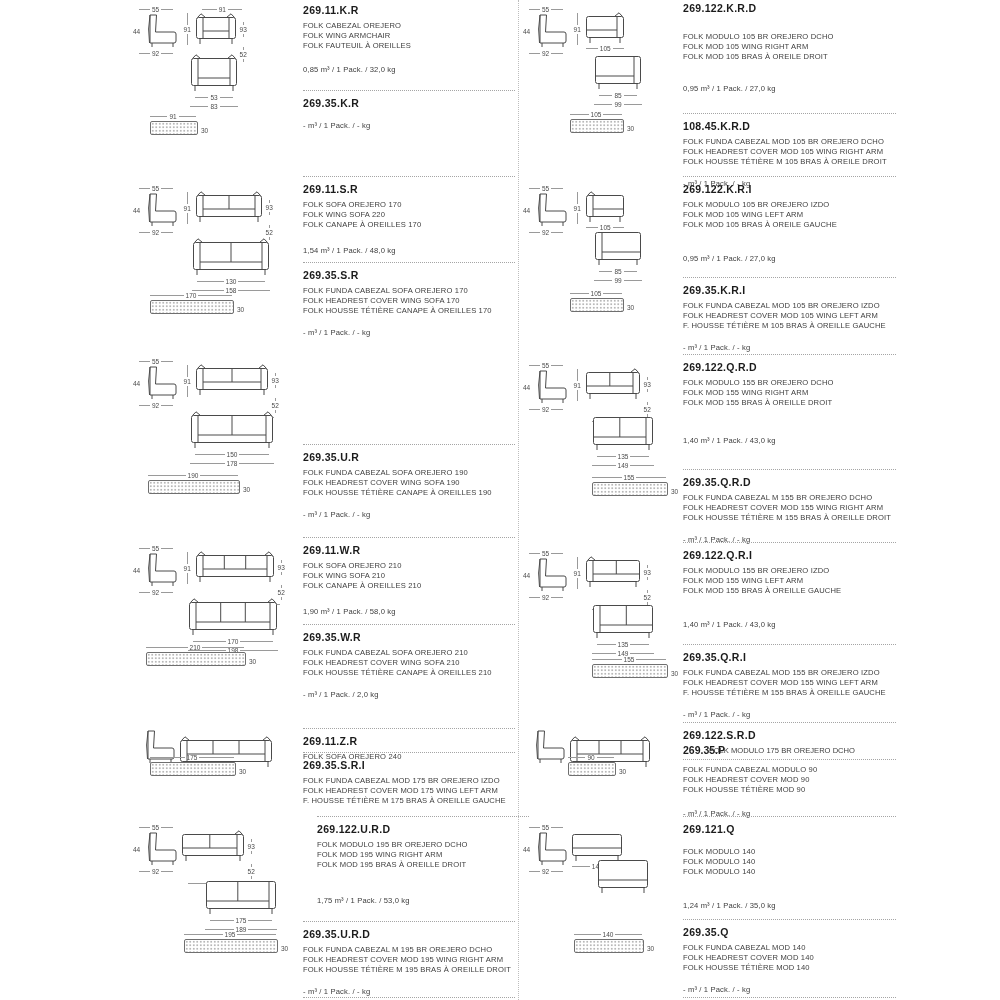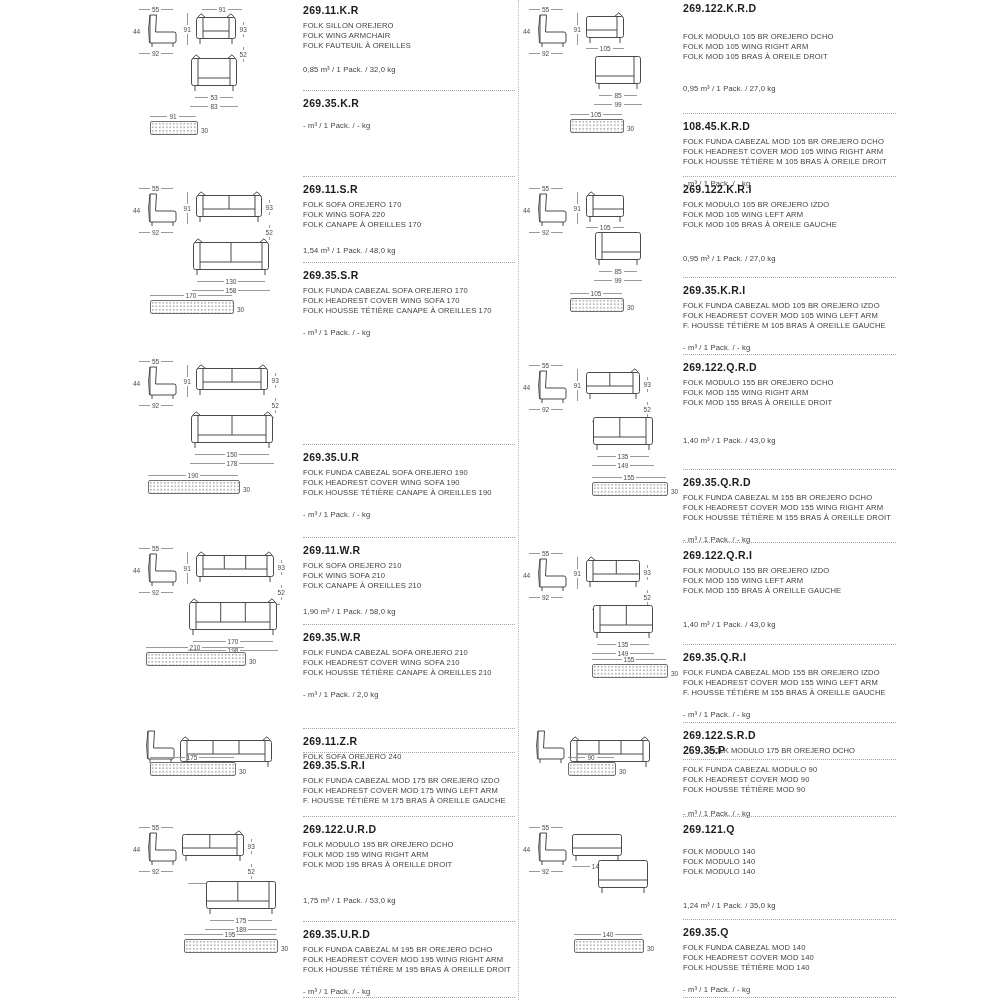--- a/index.html
+++ b/index.html
@@ -45,21 +45,21 @@
 </head>
 <body>
 
 <div id="canvas">
     <div class="vseparator" style="left: 518px;"></div>
     <div class="footline" style="left: 303px; top: 997px; width: 212px;"></div>
     <div class="footline" style="left: 683px; top: 997px; width: 213px;"></div>
     <div class="pblock" style="left: 303px; top: 4px; width: 212px;">
       <div class="pcode">269.11.K.R</div>
       <div class="descwrap">
-        <div class="pdesc">FOLK SILLON OREJERO</div>
+        <div class="pdesc">FOLK CABEZAL OREJERO</div>
         <div class="pdesc">FOLK WING ARMCHAIR</div>
         <div class="pdesc">FOLK FAUTEUIL À OREILLES</div>
       </div>
       <div class="pack" style="margin-top: 14px;">0,85 m³ / 1 Pack. / 32,0 kg</div>
     </div>
     <div class="pblock" style="left: 303px; top: 90px; width: 212px;">
       <div class="sep"></div>
       <div class="pcode">269.35.K.R</div>
       <div class="pack" style="margin-top: 12px;">- m³ / 1 Pack. / - kg</div>
     </div>
@@ -122,21 +122,21 @@
     </div>
     <div class="pblock" style="left: 303px; top: 752px; width: 212px;">
       <div class="sep"></div>
       <div class="pcode">269.35.S.R.I</div>
       <div class="descwrap">
         <div class="pdesc">FOLK FUNDA CABEZAL MOD 175 BR OREJERO IZDO</div>
         <div class="pdesc">FOLK HEADREST COVER MOD 175 WING LEFT ARM</div>
         <div class="pdesc">F. HOUSSE TÉTIÈRE M 175 BRAS À OREILLE GAUCHE</div>
       </div>
     </div>
-    <div class="pblock" style="left: 303px; top: 816px; width: 212px;">
+    <div class="pblock" style="left: 317px; top: 816px; width: 212px;">
       <div class="sep"></div>
       <div class="pcode">269.122.U.R.D</div>
       <div class="descwrap">
         <div class="pdesc">FOLK MODULO 195 BR OREJERO DCHO</div>
         <div class="pdesc">FOLK MOD 195 WING RIGHT ARM</div>
         <div class="pdesc">FOLK MOD 195 BRAS À OREILLE DROIT</div>
       </div>
       <div class="pack" style="margin-top: 26px;">1,75 m³ / 1 Pack. / 53,0 kg</div>
     </div>
     <div class="pblock" style="left: 303px; top: 921px; width: 212px;">

